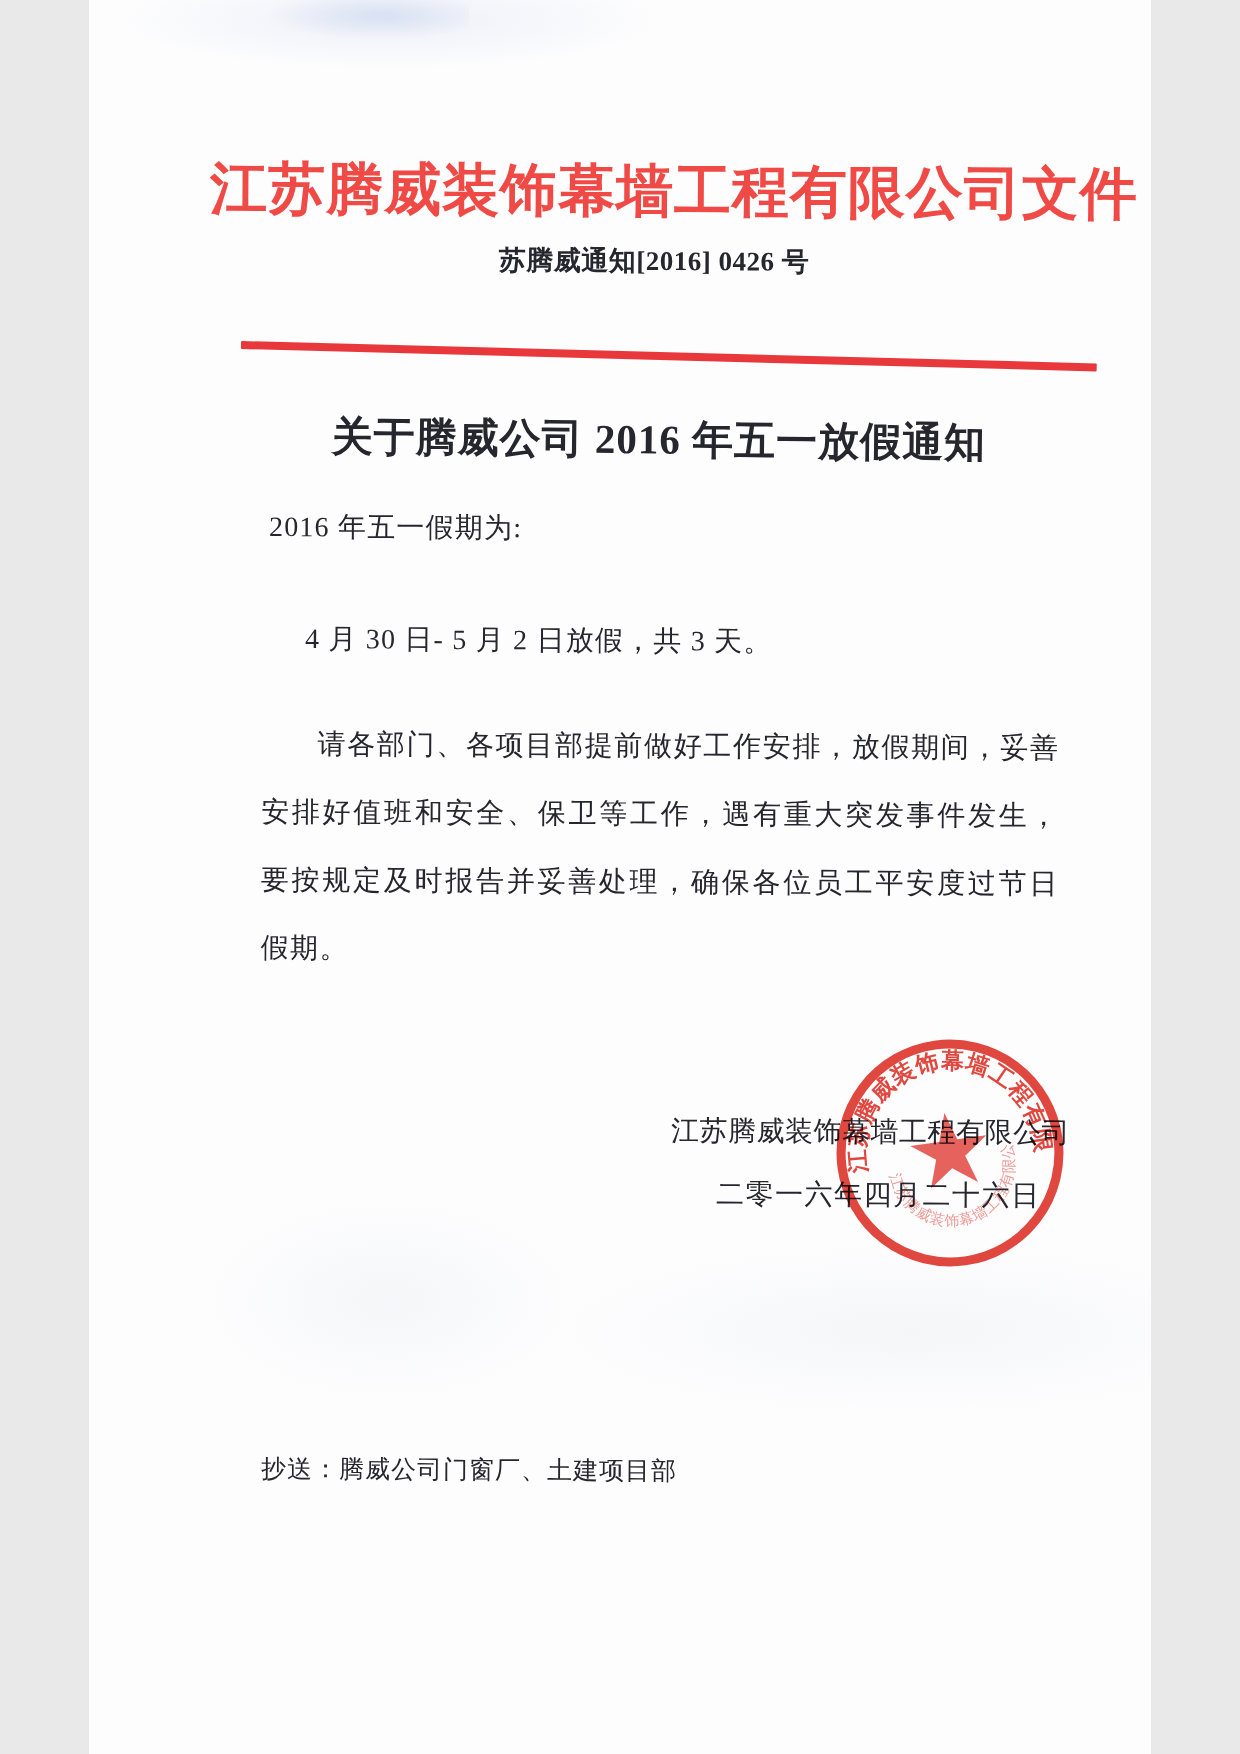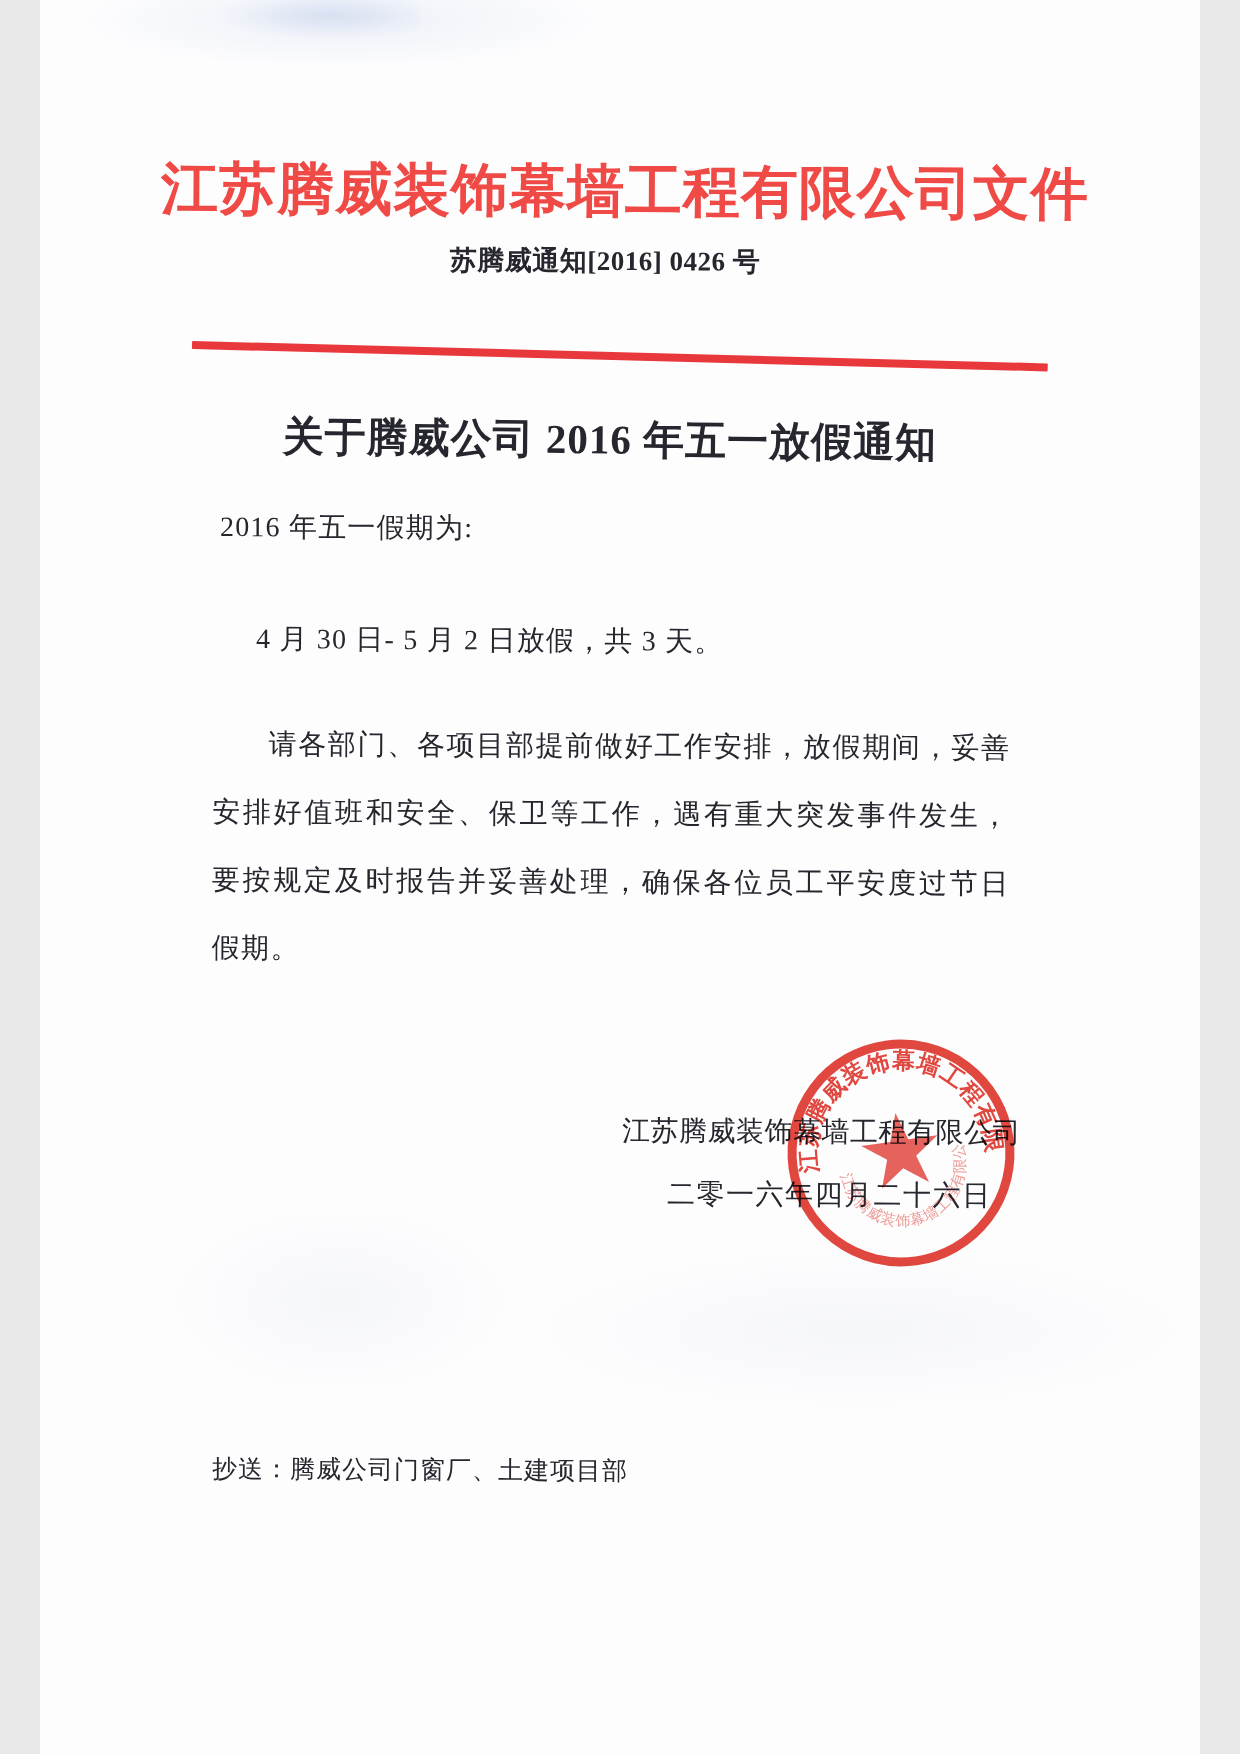--- a/index.html
+++ b/index.html
@@ -1,18 +1,18 @@
 <!DOCTYPE html>
 <html><head>
 <meta charset="utf-8">
 <style>
   html,body{margin:0;padding:0;background:#e9e9e9;}
   .page{
     position:relative;
-    width:1160px;height:1754px;
+    width:1062px;height:1754px;
     margin:0 auto;
     background:
       radial-gradient(ellipse 380px 70px at 300px 20px, rgba(205,215,235,.35), rgba(255,255,255,0) 70%),
       radial-gradient(ellipse 500px 120px at 820px 1330px, rgba(210,215,225,.18), rgba(255,255,255,0) 70%),
       radial-gradient(ellipse 260px 140px at 300px 1300px, rgba(215,220,230,.20), rgba(255,255,255,0) 70%),
       #fdfdfe;
     overflow:hidden;
     font-family:"Liberation Serif","DejaVu Serif",serif;
     color:#26262e;
   }

